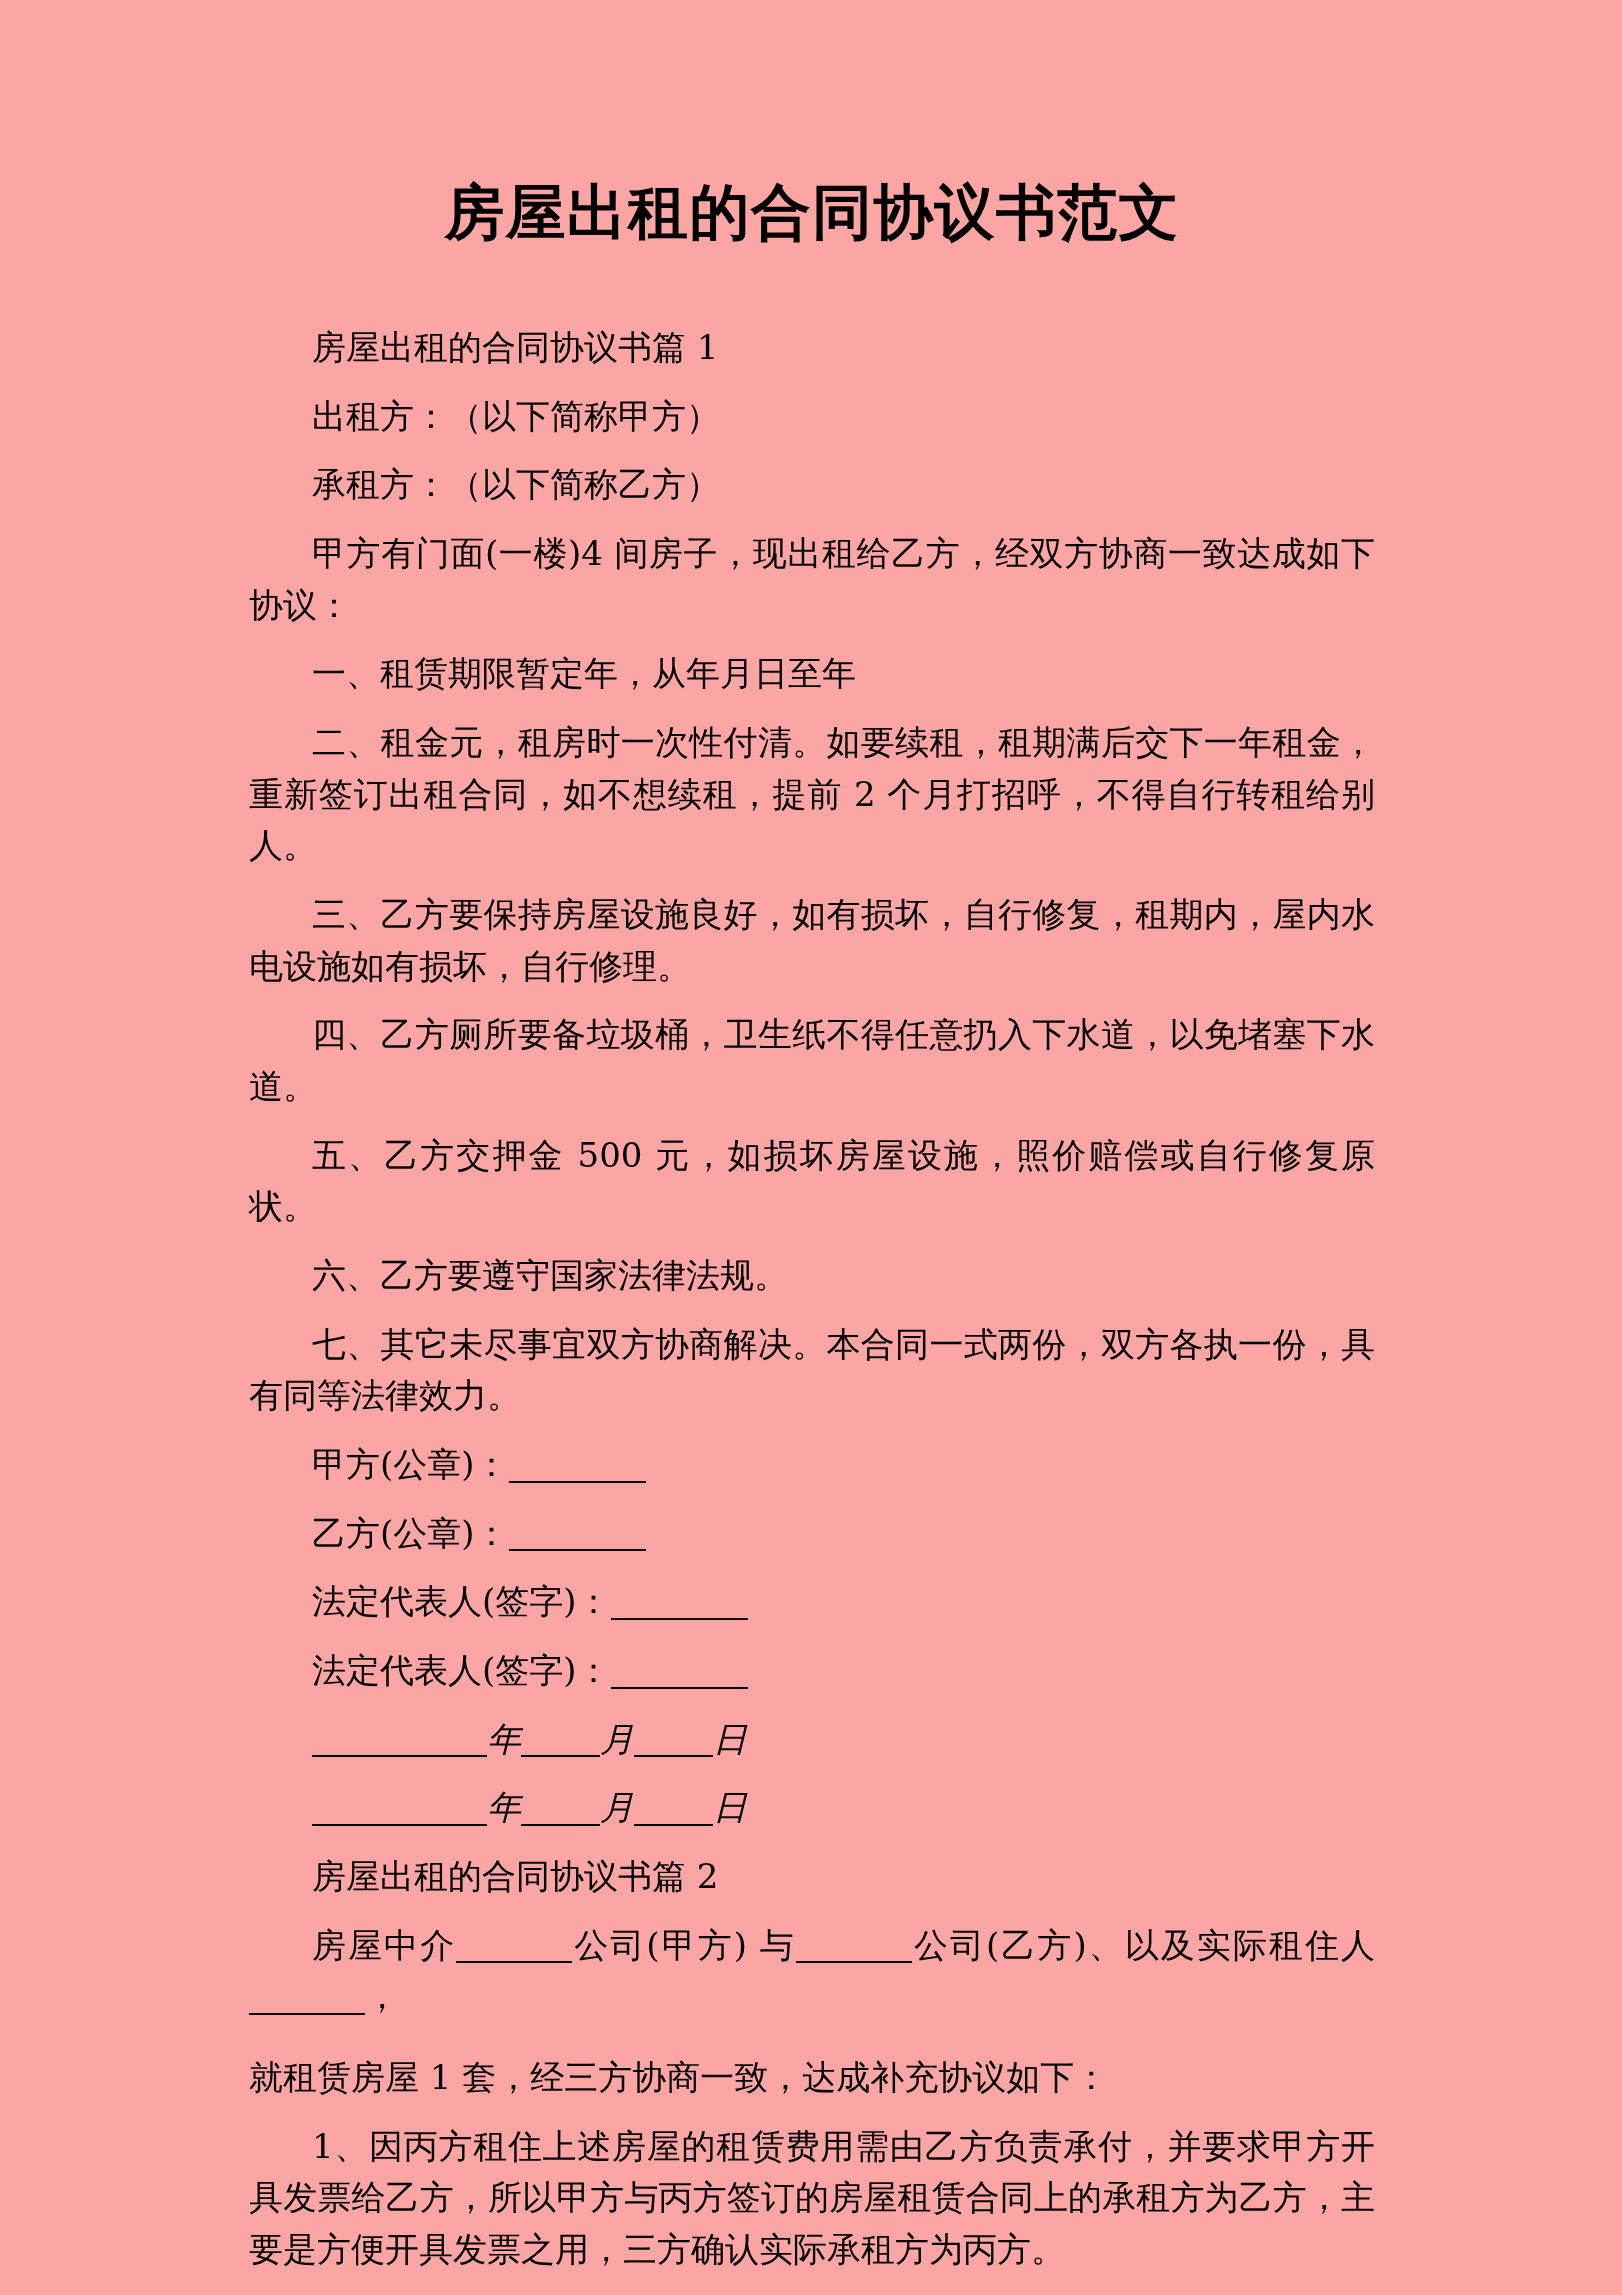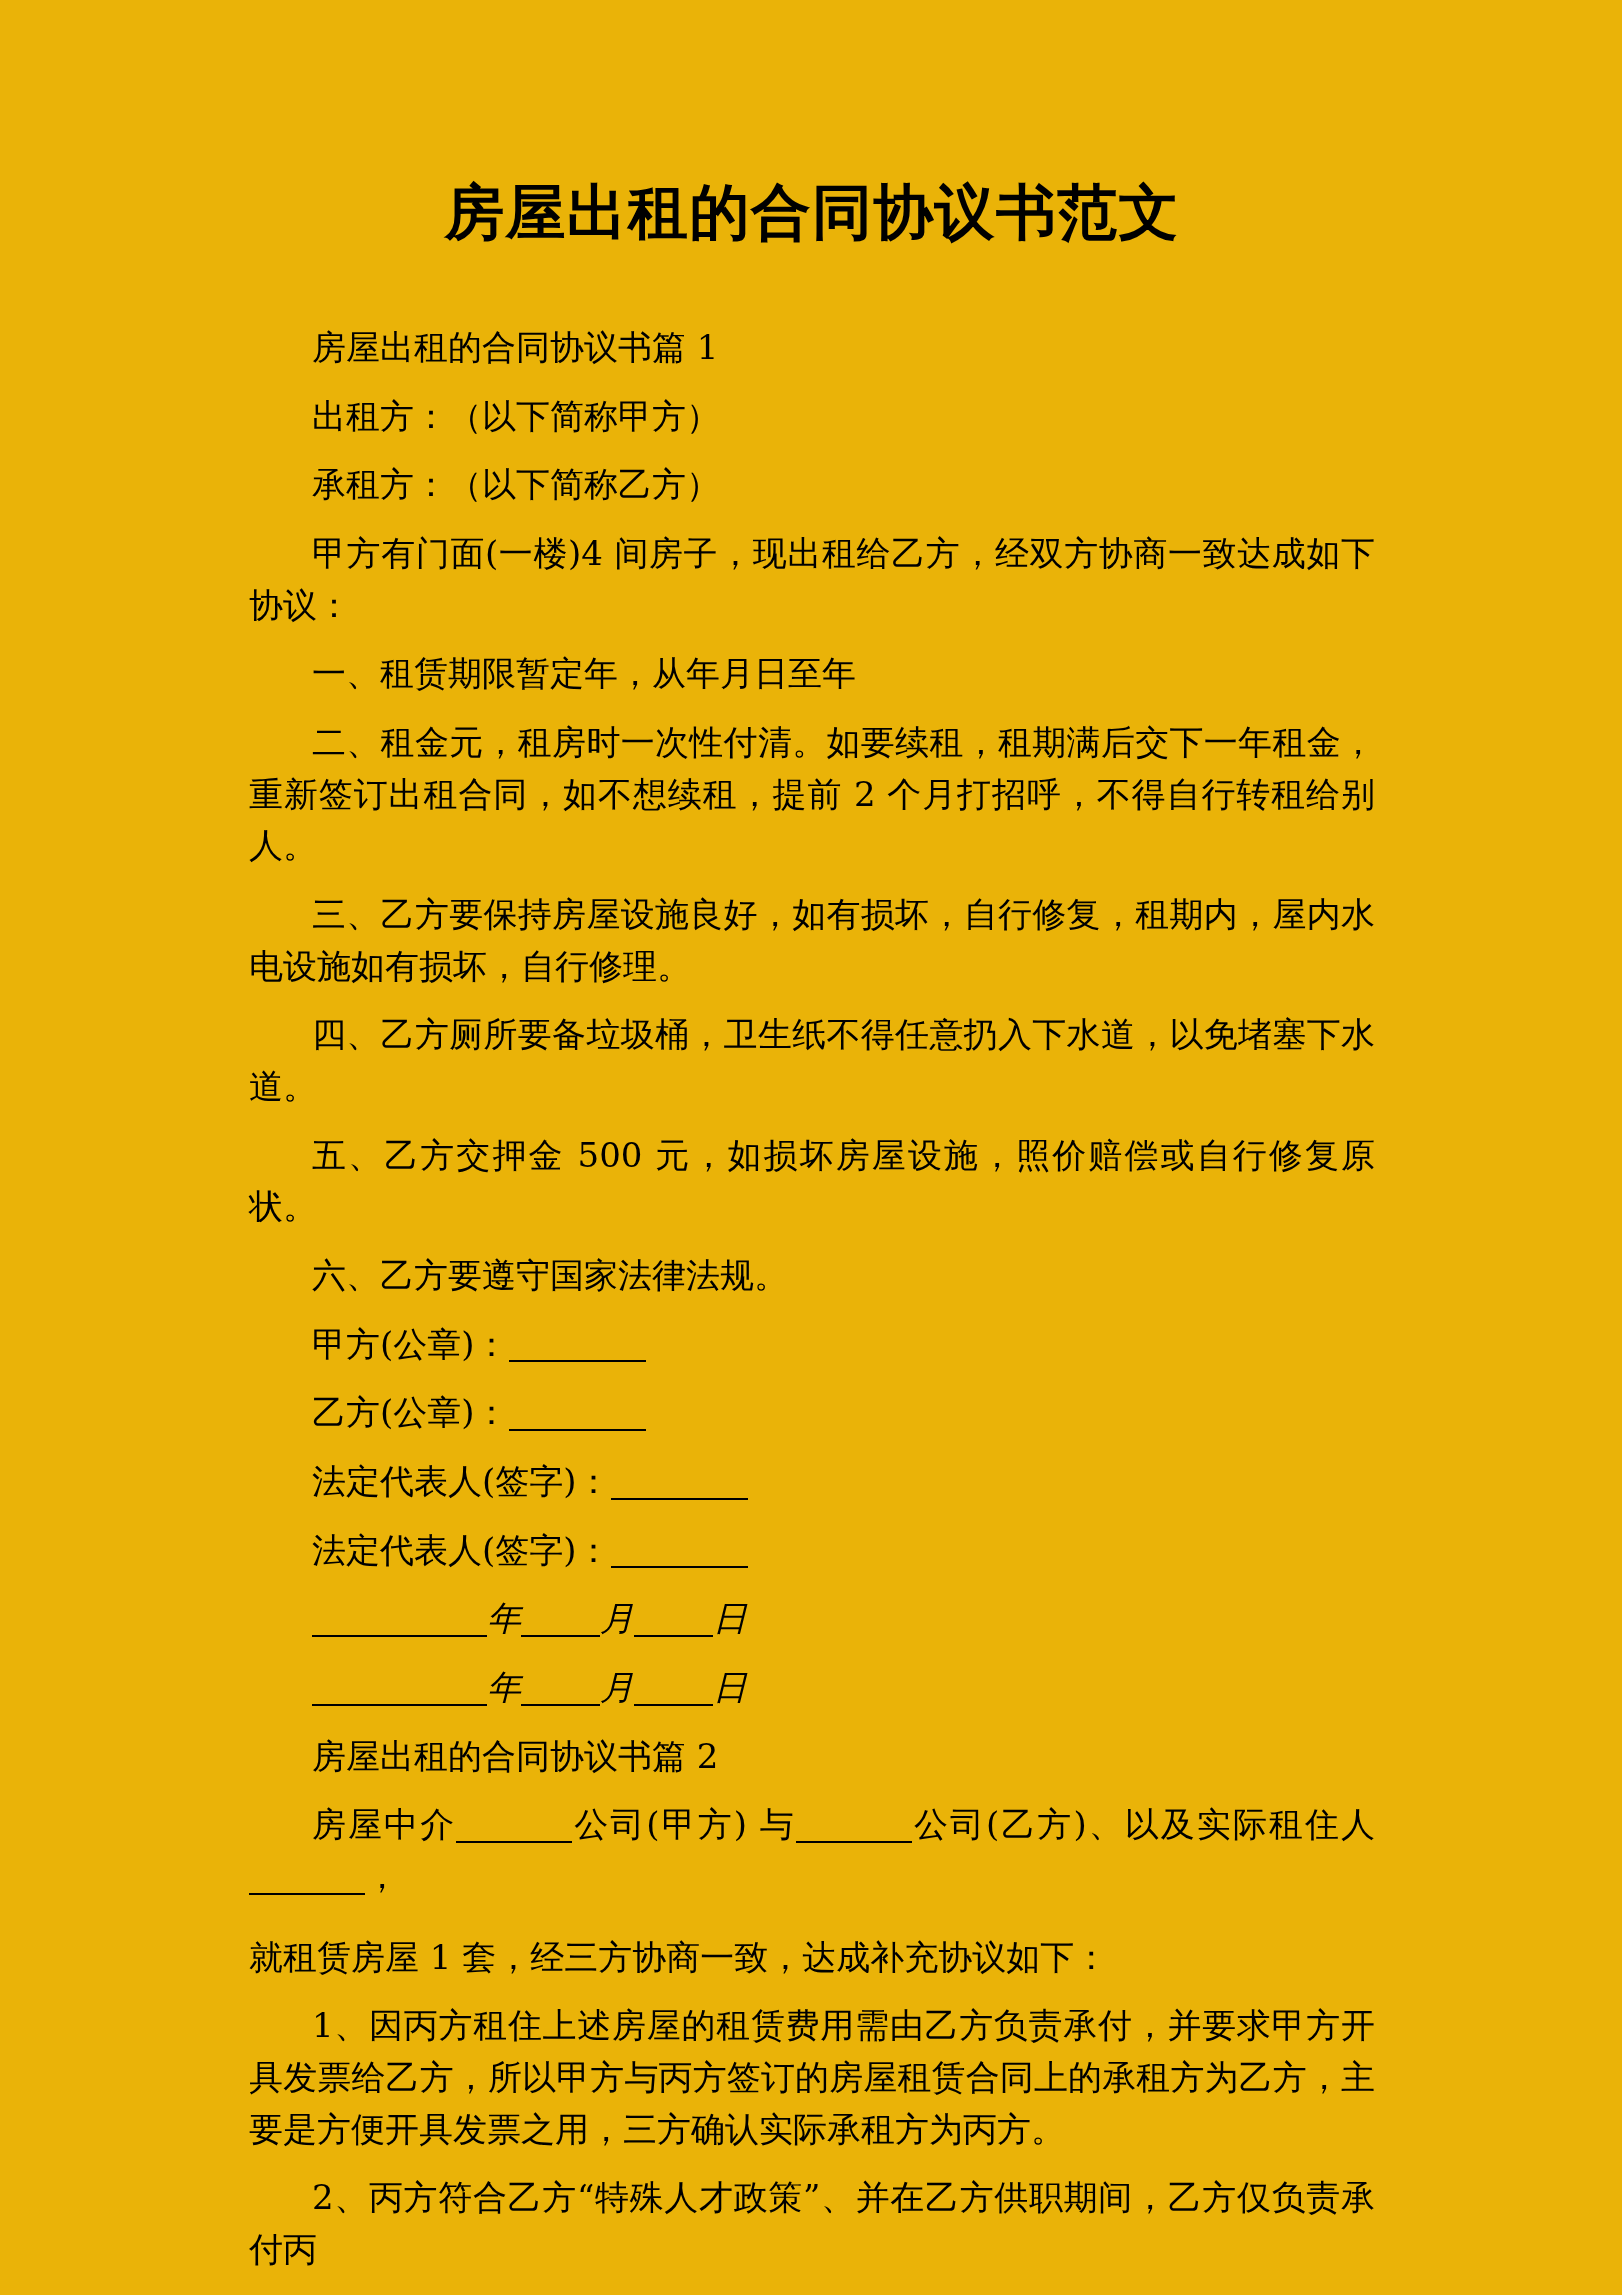--- a/index.html
+++ b/index.html
@@ -4,21 +4,21 @@
 <style>
   html, body {
     margin: 0;
     padding: 0;
     background: #ffffff;
   }
   #page {
     position: relative;
     width: 1623px;
     height: 2295px;
-    background: #eab308;
+    background: #fca5a5;
     box-sizing: border-box;
     padding: 0;
     overflow: hidden;
     font-family: "DejaVu Serif", "Liberation Serif", serif;
     color: #000000;
   }
   #doc {
     position: absolute;
     left: 249px;
     top: 0;
@@ -90,20 +90,21 @@
     <p class="para">房屋出租的合同协议书篇 1</p>
     <p class="para">出租方：（以下简称甲方）</p>
     <p class="para">承租方：（以下简称乙方）</p>
     <p class="para">甲方有门面(一楼)4 间房子，现出租给乙方，经双方协商一致达成如下协议：</p>
     <p class="para">一、租赁期限暂定年，从年月日至年</p>
     <p class="para">二、租金元，租房时一次性付清。如要续租，租期满后交下一年租金，重新签订出租合同，如不想续租，提前 2 个月打招呼，不得自行转租给别人。</p>
     <p class="para">三、乙方要保持房屋设施良好，如有损坏，自行修复，租期内，屋内水电设施如有损坏，自行修理。</p>
     <p class="para">四、乙方厕所要备垃圾桶，卫生纸不得任意扔入下水道，以免堵塞下水道。</p>
     <p class="para">五、乙方交押金 500 元，如损坏房屋设施，照价赔偿或自行修复原状。</p>
     <p class="para">六、乙方要遵守国家法律法规。</p>
+    <p class="para">七、其它未尽事宜双方协商解决。本合同一式两份，双方各执一份，具有同等法律效力。</p>
 
     <p class="sig"><span>甲方(公章)：</span><span class="blank b-lg"></span></p>
 
     <p class="sig"><span>乙方(公章)：</span><span class="blank b-lg"></span></p>
 
     <p class="sig"><span>法定代表人(签字)：</span><span class="blank b-lg"></span></p>
 
     <p class="sig"><span>法定代表人(签字)：</span><span class="blank b-lg"></span></p>
 
     <p class="dateline"><span class="blank b-xl"></span><span>年</span><span class="blank b-xs"></span><span>月</span><span class="blank b-xs"></span><span>日</span></p>

